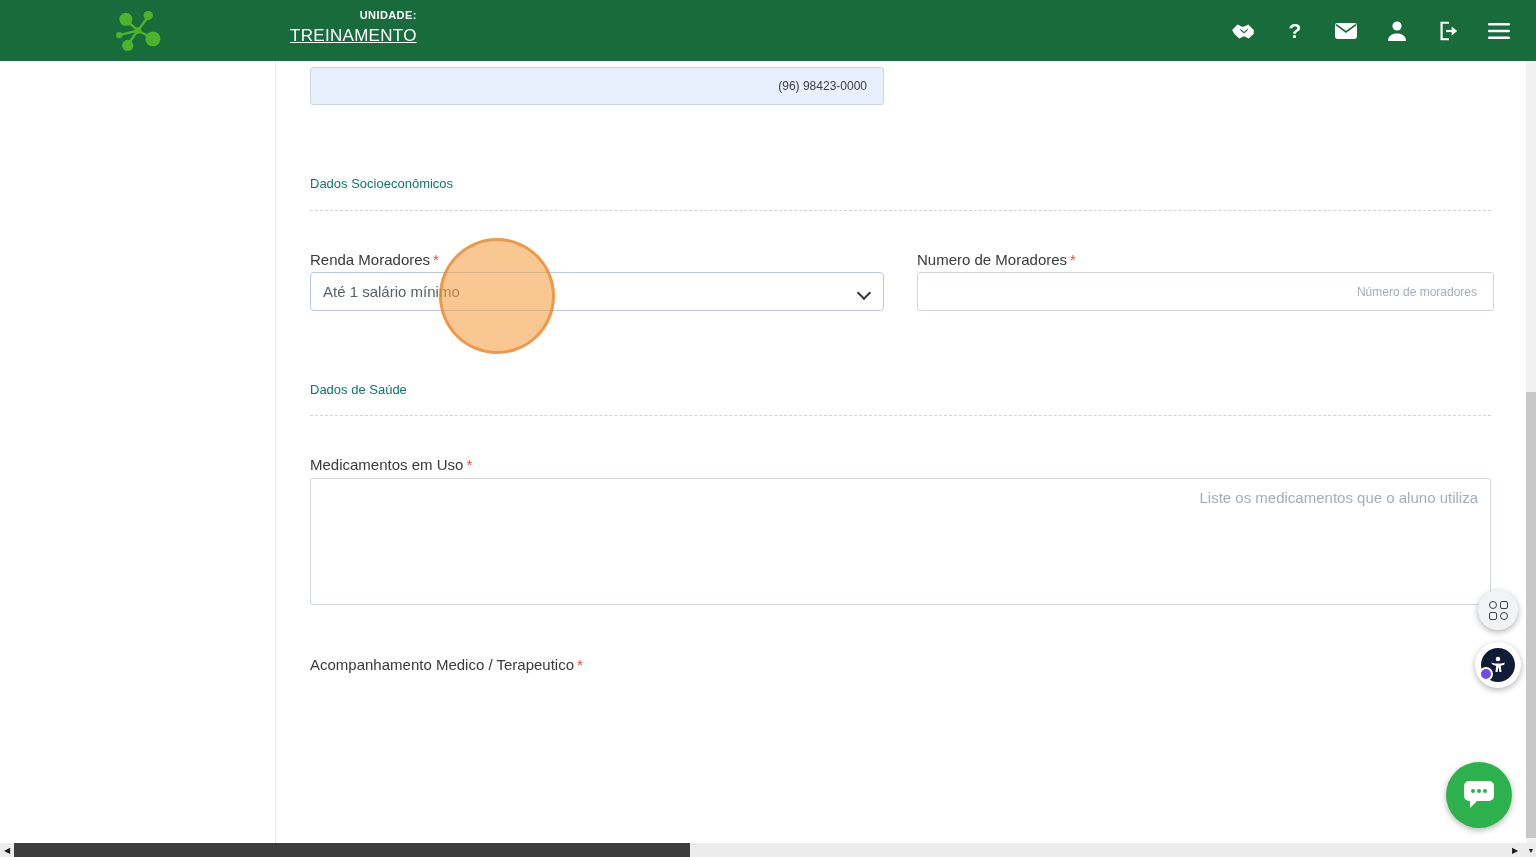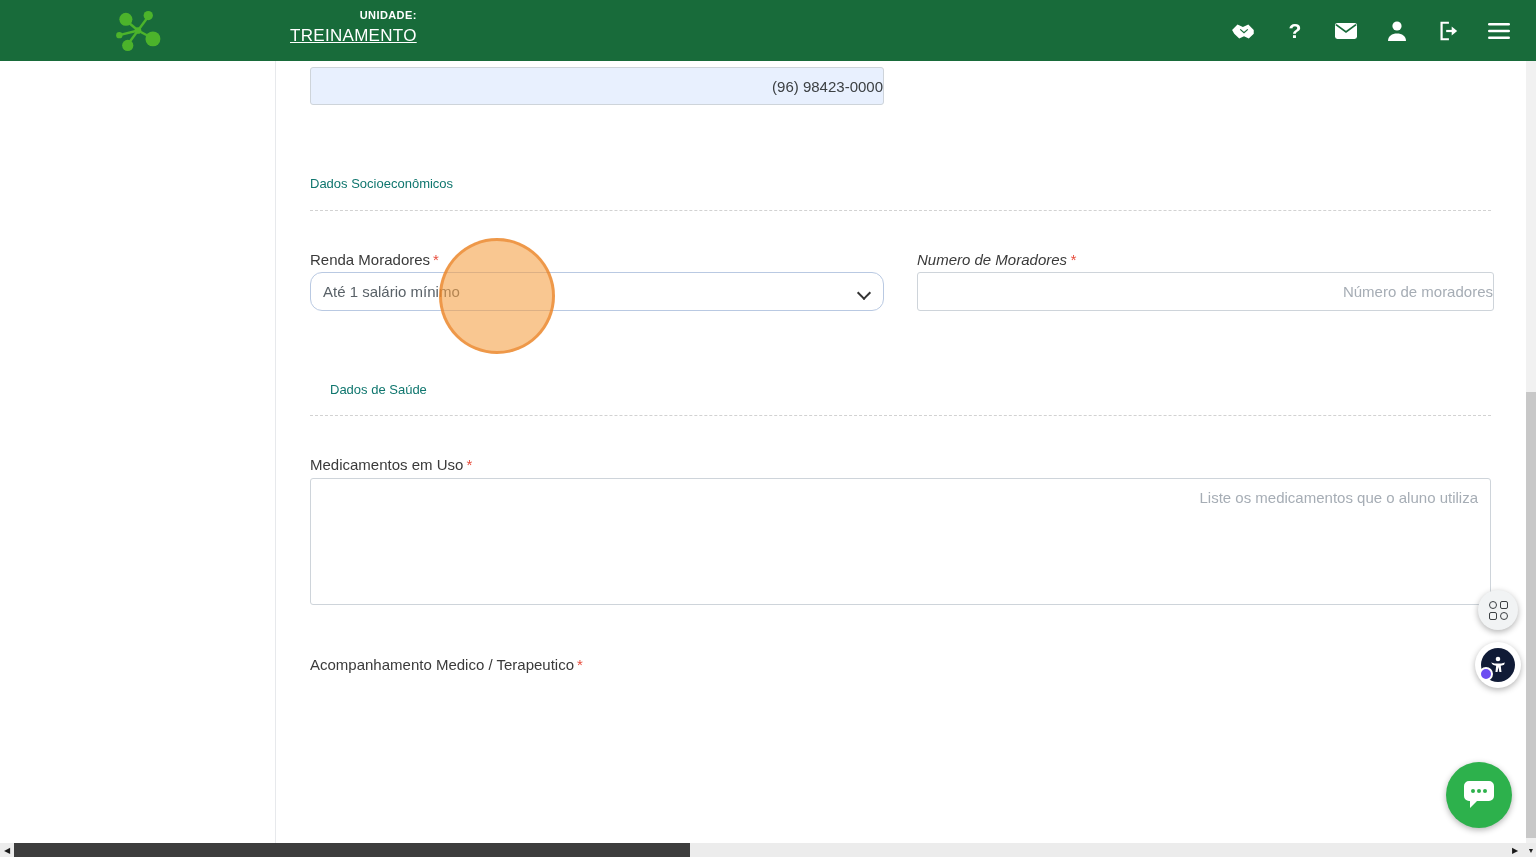--- a/index.html
+++ b/index.html
@@ -20,29 +20,29 @@
 
   
   .sidebar{left:0;top:61px;width:275px;height:782px;background:#fff;border-right:1px solid #e7e9ec;}
 
   .section-title{font-size:13px;color:#0f766e;}
   .dashed{border-top:1px dashed #d2d2d2;height:0;}
   .field-label{font-size:15px;color:#3a3a3a;}
   .req{color:#E74C3C;margin-left:3px;}
 
   .tinput{box-sizing:border-box;border:1px solid #ced4da;border-radius:3px;
-          font-family:"Liberation Sans",sans-serif;font-size:15px;color:#3c4043;
-          padding:0 0;outline:none;background:#fff;}
+          font-family:"Liberation Sans",sans-serif;font-size:12px;color:#3c4043;
+          padding:0 16px;outline:none;background:#fff;}
   .tinput::placeholder,.tarea::placeholder{color:#a6adb5;}
   .autofill{background:#e8f0fe;}
   .tarea{box-sizing:border-box;border:1px solid #ced4da;border-radius:3px;resize:none;
          font-family:"Liberation Sans",sans-serif;font-size:15px;color:#3c4043;
          padding:10px 12px;outline:none;}
 
-  .fselect{box-sizing:border-box;border:1px solid #b9c9e2;border-radius:12px;background:#fff;
+  .fselect{box-sizing:border-box;border:1px solid #b9c9e2;border-radius:4px;background:#fff;
            display:flex;align-items:center;padding:0 12px;font-size:15px;color:#5a6268;cursor:pointer;}
   .fselect .caret{position:absolute;right:14px;top:15px;width:8px;height:8px;
                   border-right:2px solid #333;border-bottom:2px solid #333;transform:rotate(45deg);}
 
   .click-ind{border-radius:50%;background:rgba(244,158,66,.58);border:3px solid rgba(233,128,36,.65);
              box-sizing:border-box;pointer-events:none;}
 
   
   .fab{border-radius:50%;display:flex;align-items:center;justify-content:center;
        box-shadow:0 2px 6px rgba(0,0,0,.3);cursor:pointer;}
@@ -139,26 +139,26 @@
 
   <div class="abs field-label" style="left:310px;top:251px;">
     <span>Renda Moradores</span><span class="req">*</span>
   </div>
   <div class="abs fselect" style="left:310px;top:272px;width:574px;height:39px;">
     <span>Até 1 salário mínimo</span>
     <span class="caret"></span>
   </div>
   <div class="abs click-ind" style="left:439px;top:238px;width:116px;height:116px;"></div>
 
-  <div class="abs field-label" style="left:917px;top:251px;font-style:italic;">
+  <div class="abs field-label" style="left:917px;top:251px;">
     <span>Numero de Moradores</span><span class="req">*</span>
   </div>
   <input class="abs tinput" style="left: 917px; top: 272px; width: 577px; height: 39px;" placeholder="Número de moradores">
 
-  <div class="abs section-title" style="left:310px;top:382px;margin-left:20px;">Dados de Saúde</div>
+  <div class="abs section-title" style="left:310px;top:382px;">Dados de Saúde</div>
   <div class="abs dashed" style="left:310px;top:415px;width:1181px;"></div>
 
   <div class="abs field-label" style="left:310px;top:456px;">
     <span>Medicamentos em Uso</span><span class="req">*</span>
   </div>
   <textarea class="abs tarea" style="left: 310px; top: 478px; width: 1181px; height: 127px;" placeholder="Liste os medicamentos que o aluno utiliza"></textarea>
 
   <div class="abs field-label" style="left:310px;top:656px;">
     <span>Acompanhamento Medico / Terapeutico</span><span class="req">*</span>
   </div>

